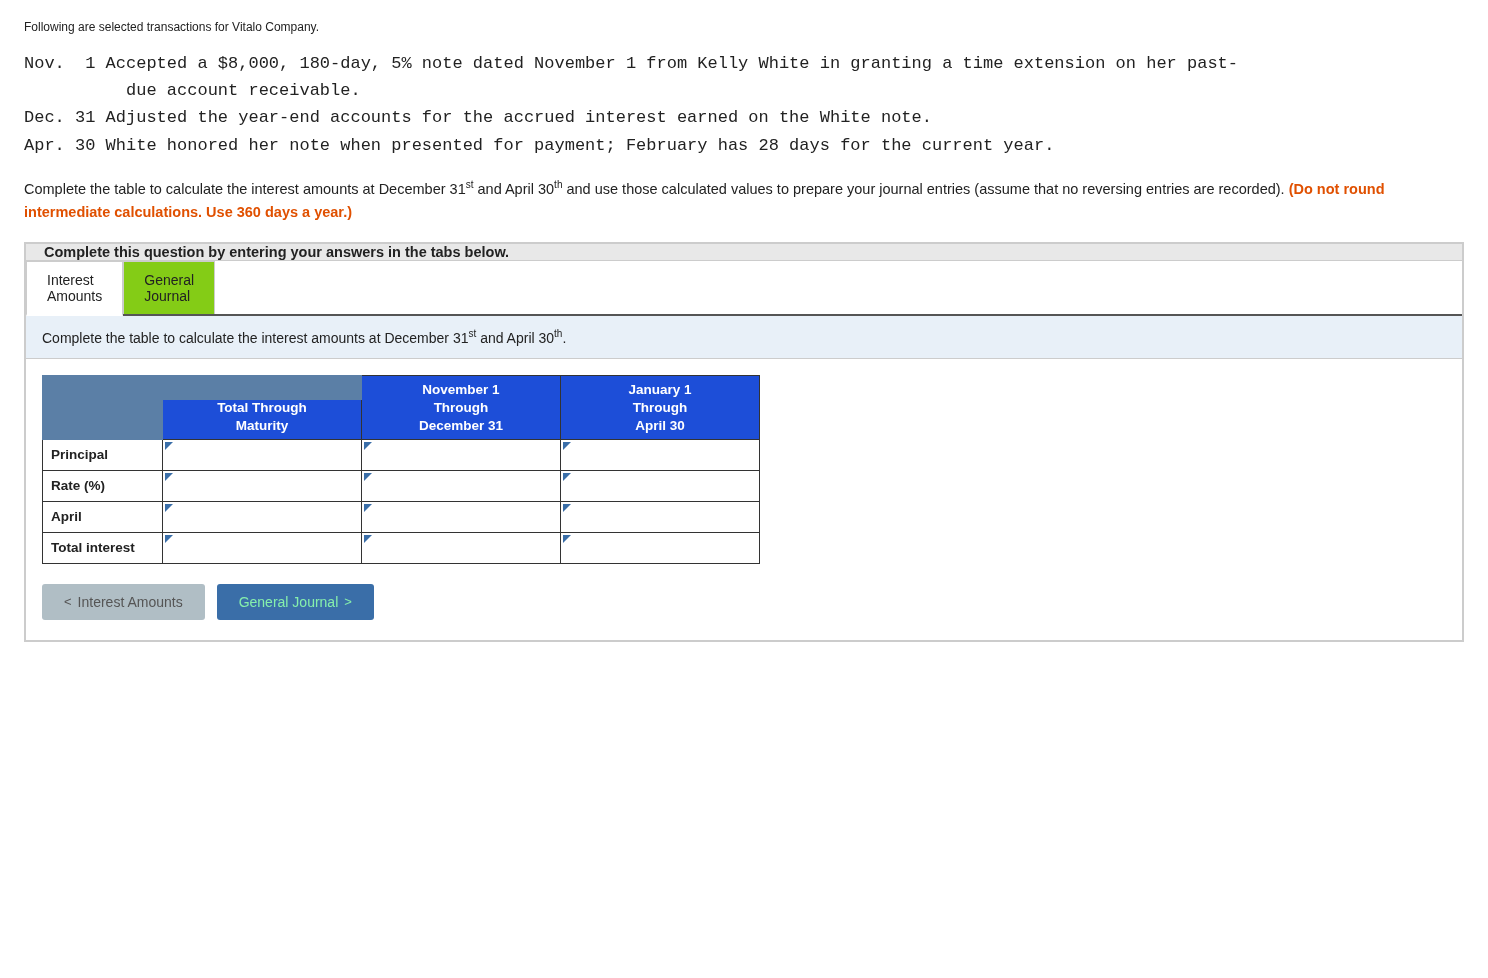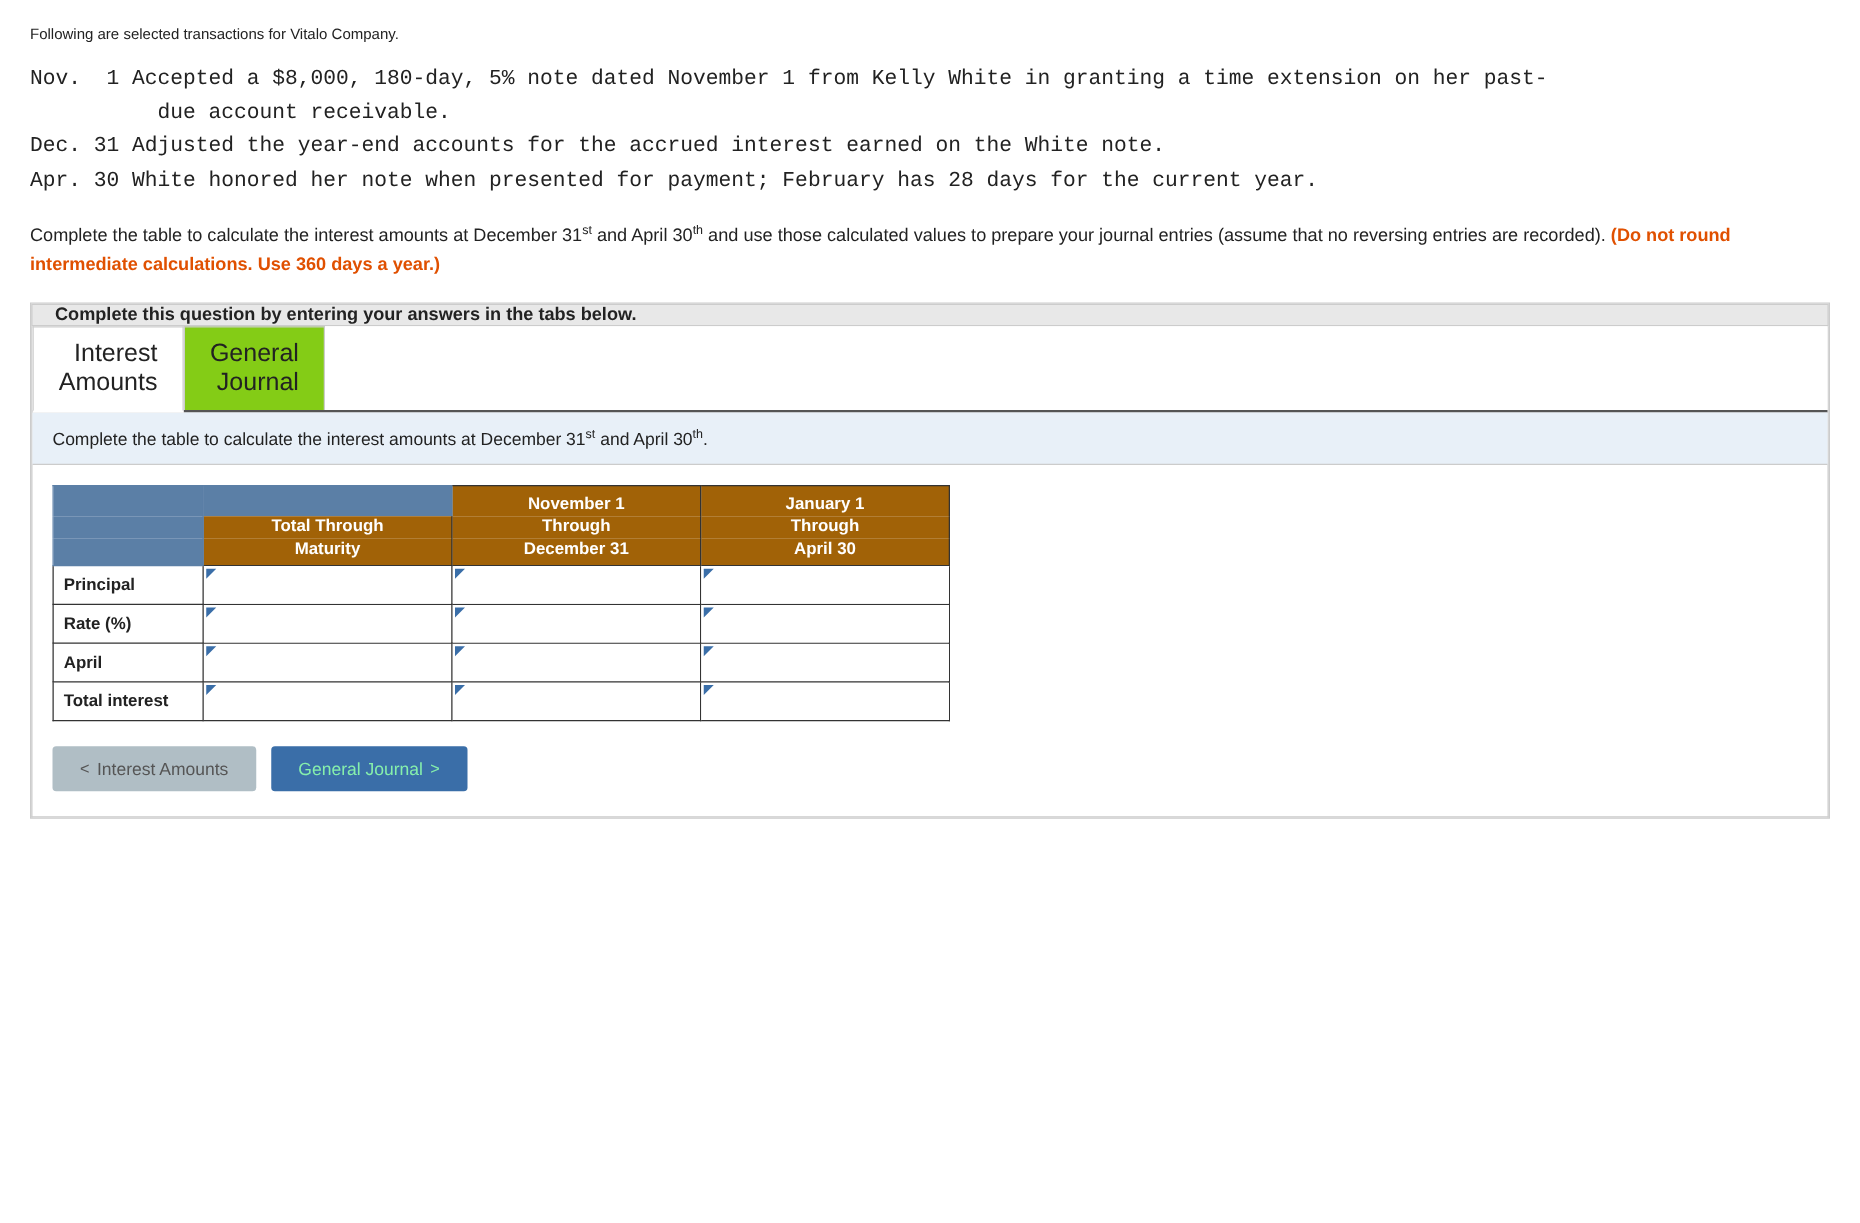--- a/index.html
+++ b/index.html
@@ -49,23 +49,23 @@
     .tabs-row {
       display: flex;
       border-bottom: 2px solid #555;
       background: #fff;
     }
     .tab {
       padding: 10px 20px;
       cursor: pointer;
       border: 1px solid #ccc;
       border-bottom: none;
-      font-size: 20px;
-      background: #fff;
-      text-align: right;
+      font-size: 14px;
+      background: #fff;
+      text-align: left;
       min-width: 90px;
     }
     .tab.active {
       background: #fff;
       border-bottom: 2px solid #fff;
       margin-bottom: -2px;
       z-index: 1;
       font-weight: normal;
     }
     .tab:not(.active) {
@@ -83,21 +83,21 @@
     .interest-table {
       border-collapse: collapse;
       margin: 16px 16px 20px 16px;
       font-size: 13.5px;
     }
     .interest-table th, .interest-table td {
       border: 1px solid #333;
       padding: 0;
     }
     .interest-table th {
-      background: #a16207;
+      background: #1d4ed8;
       color: #fff;
       font-weight: bold;
       text-align: center;
       padding: 6px 10px;
     }
     .interest-table th.empty-header {
       background: #5b7fa6;
       border-color: #5b7fa6;
     }
     .header-top-row th {

